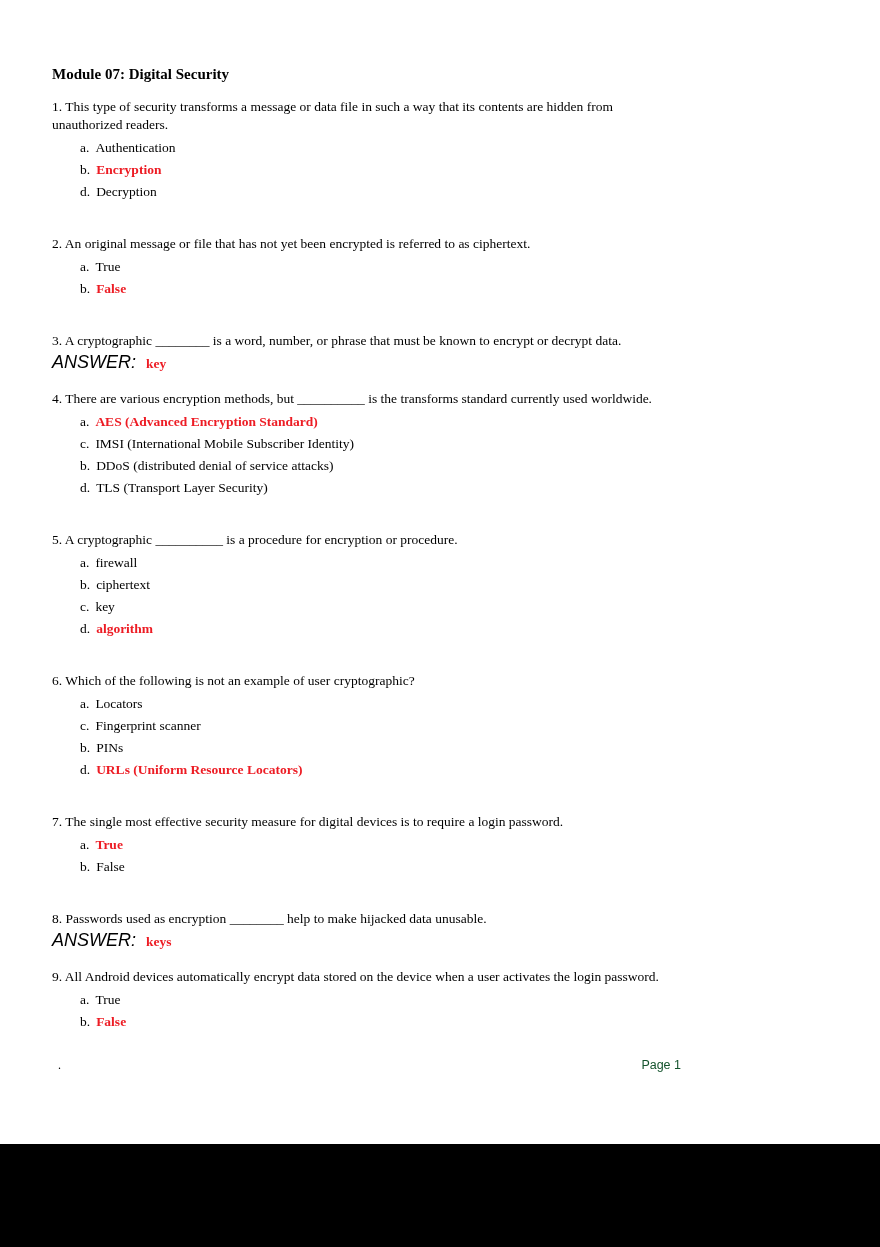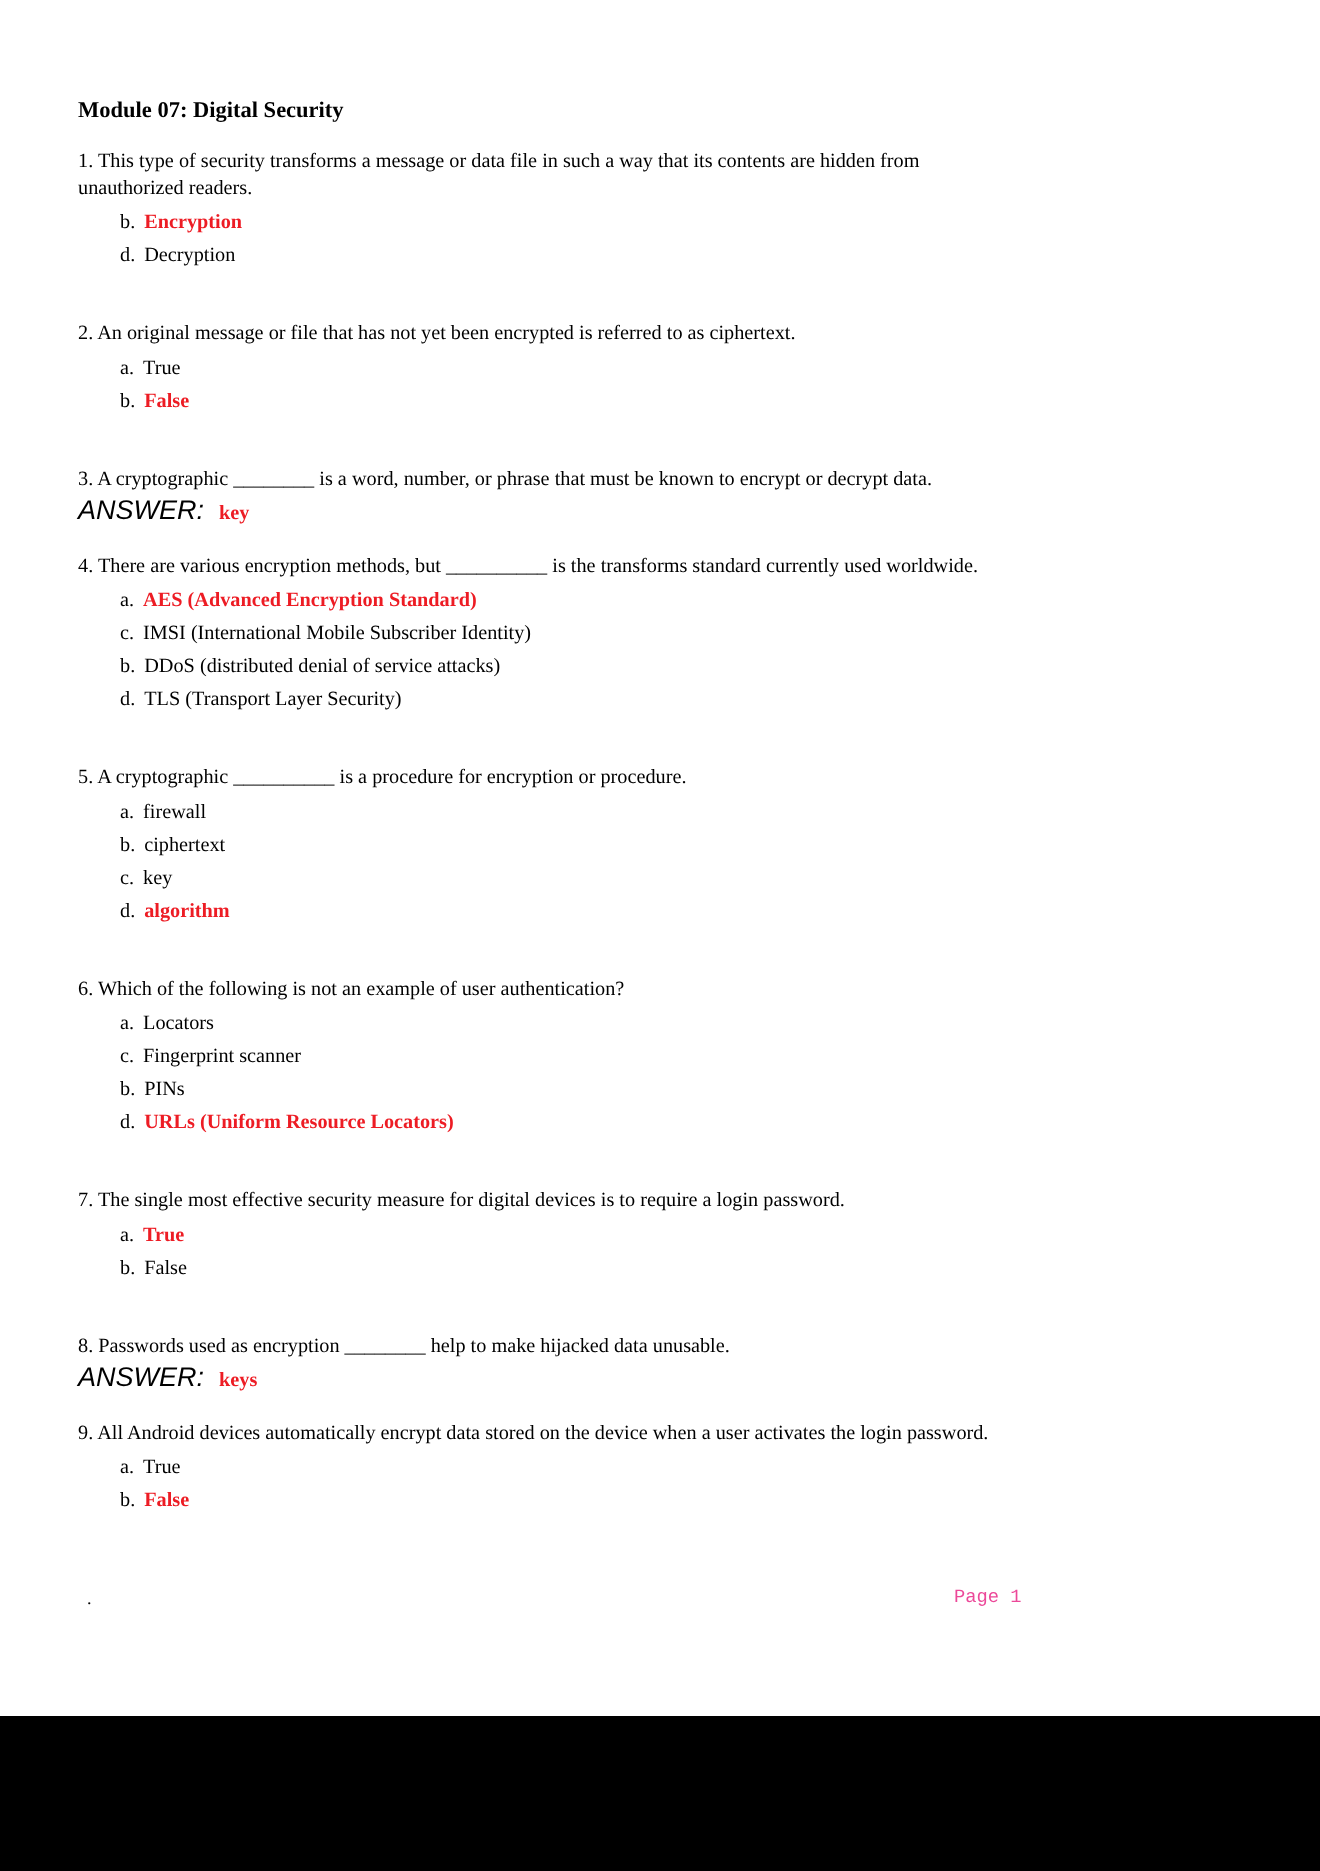--- a/index.html
+++ b/index.html
@@ -65,44 +65,45 @@
     top: 1058px;
     display: flex;
     justify-content: space-between;
     align-items: flex-start;
   }
   .footer-dot {
     font-size: 12px;
     line-height: 14px;
   }
   .page-number {
-    font-family: Liberation Mono, monospace;
+    font-family: Liberation Sans, sans-serif;
     font-size: 12.5px;
     line-height: 14px;
-    color: #ec4899;
+    color: #14532d;
   }
   .bottom-band {
     position: absolute;
     left: 0;
     top: 1144px;
     width: 880px;
     height: 103px;
     background: #000000;
   }
 </style>
 </head>
 <body>
 
 <div class="page">
   <h1 class="doc-title">Module 07: Digital Security</h1>
 
   <div id="questions">
       <div class="question mc">
         <p class="qtext"><span>1.</span> <span>This type of security transforms a message or data file in such a way that its contents are hidden from unauthorized readers.</span></p>
         <div class="options">
+          <div class="option"><span class="letter">a.</span><span class="">Authentication</span></div>
           <div class="option"><span class="letter">b.</span><span class="correct">Encryption</span></div>
           <div class="option"><span class="letter">d.</span><span class="">Decryption</span></div>
         </div>
       </div>
       <div class="question mc">
         <p class="qtext"><span>2.</span> <span>An original message or file that has not yet been encrypted is referred to as ciphertext.</span></p>
         <div class="options">
           <div class="option"><span class="letter">a.</span><span class="">True</span></div>
           <div class="option"><span class="letter">b.</span><span class="correct">False</span></div>
         </div>
@@ -123,21 +124,21 @@
       <div class="question mc">
         <p class="qtext"><span>5.</span> <span>A cryptographic __________ is a procedure for encryption or procedure.</span></p>
         <div class="options">
           <div class="option"><span class="letter">a.</span><span class="">firewall</span></div>
           <div class="option"><span class="letter">b.</span><span class="">ciphertext</span></div>
           <div class="option"><span class="letter">c.</span><span class="">key</span></div>
           <div class="option"><span class="letter">d.</span><span class="correct">algorithm</span></div>
         </div>
       </div>
       <div class="question mc">
-        <p class="qtext"><span>6.</span> <span>Which of the following is not an example of user authentication?</span></p>
+        <p class="qtext"><span>6.</span> <span>Which of the following is not an example of user cryptographic?</span></p>
         <div class="options">
           <div class="option"><span class="letter">a.</span><span class="">Locators</span></div>
           <div class="option"><span class="letter">c.</span><span class="">Fingerprint scanner</span></div>
           <div class="option"><span class="letter">b.</span><span class="">PINs</span></div>
           <div class="option"><span class="letter">d.</span><span class="correct">URLs (Uniform Resource Locators)</span></div>
         </div>
       </div>
       <div class="question mc">
         <p class="qtext"><span>7.</span> <span>The single most effective security measure for digital devices is to require a login password.</span></p>
         <div class="options">

